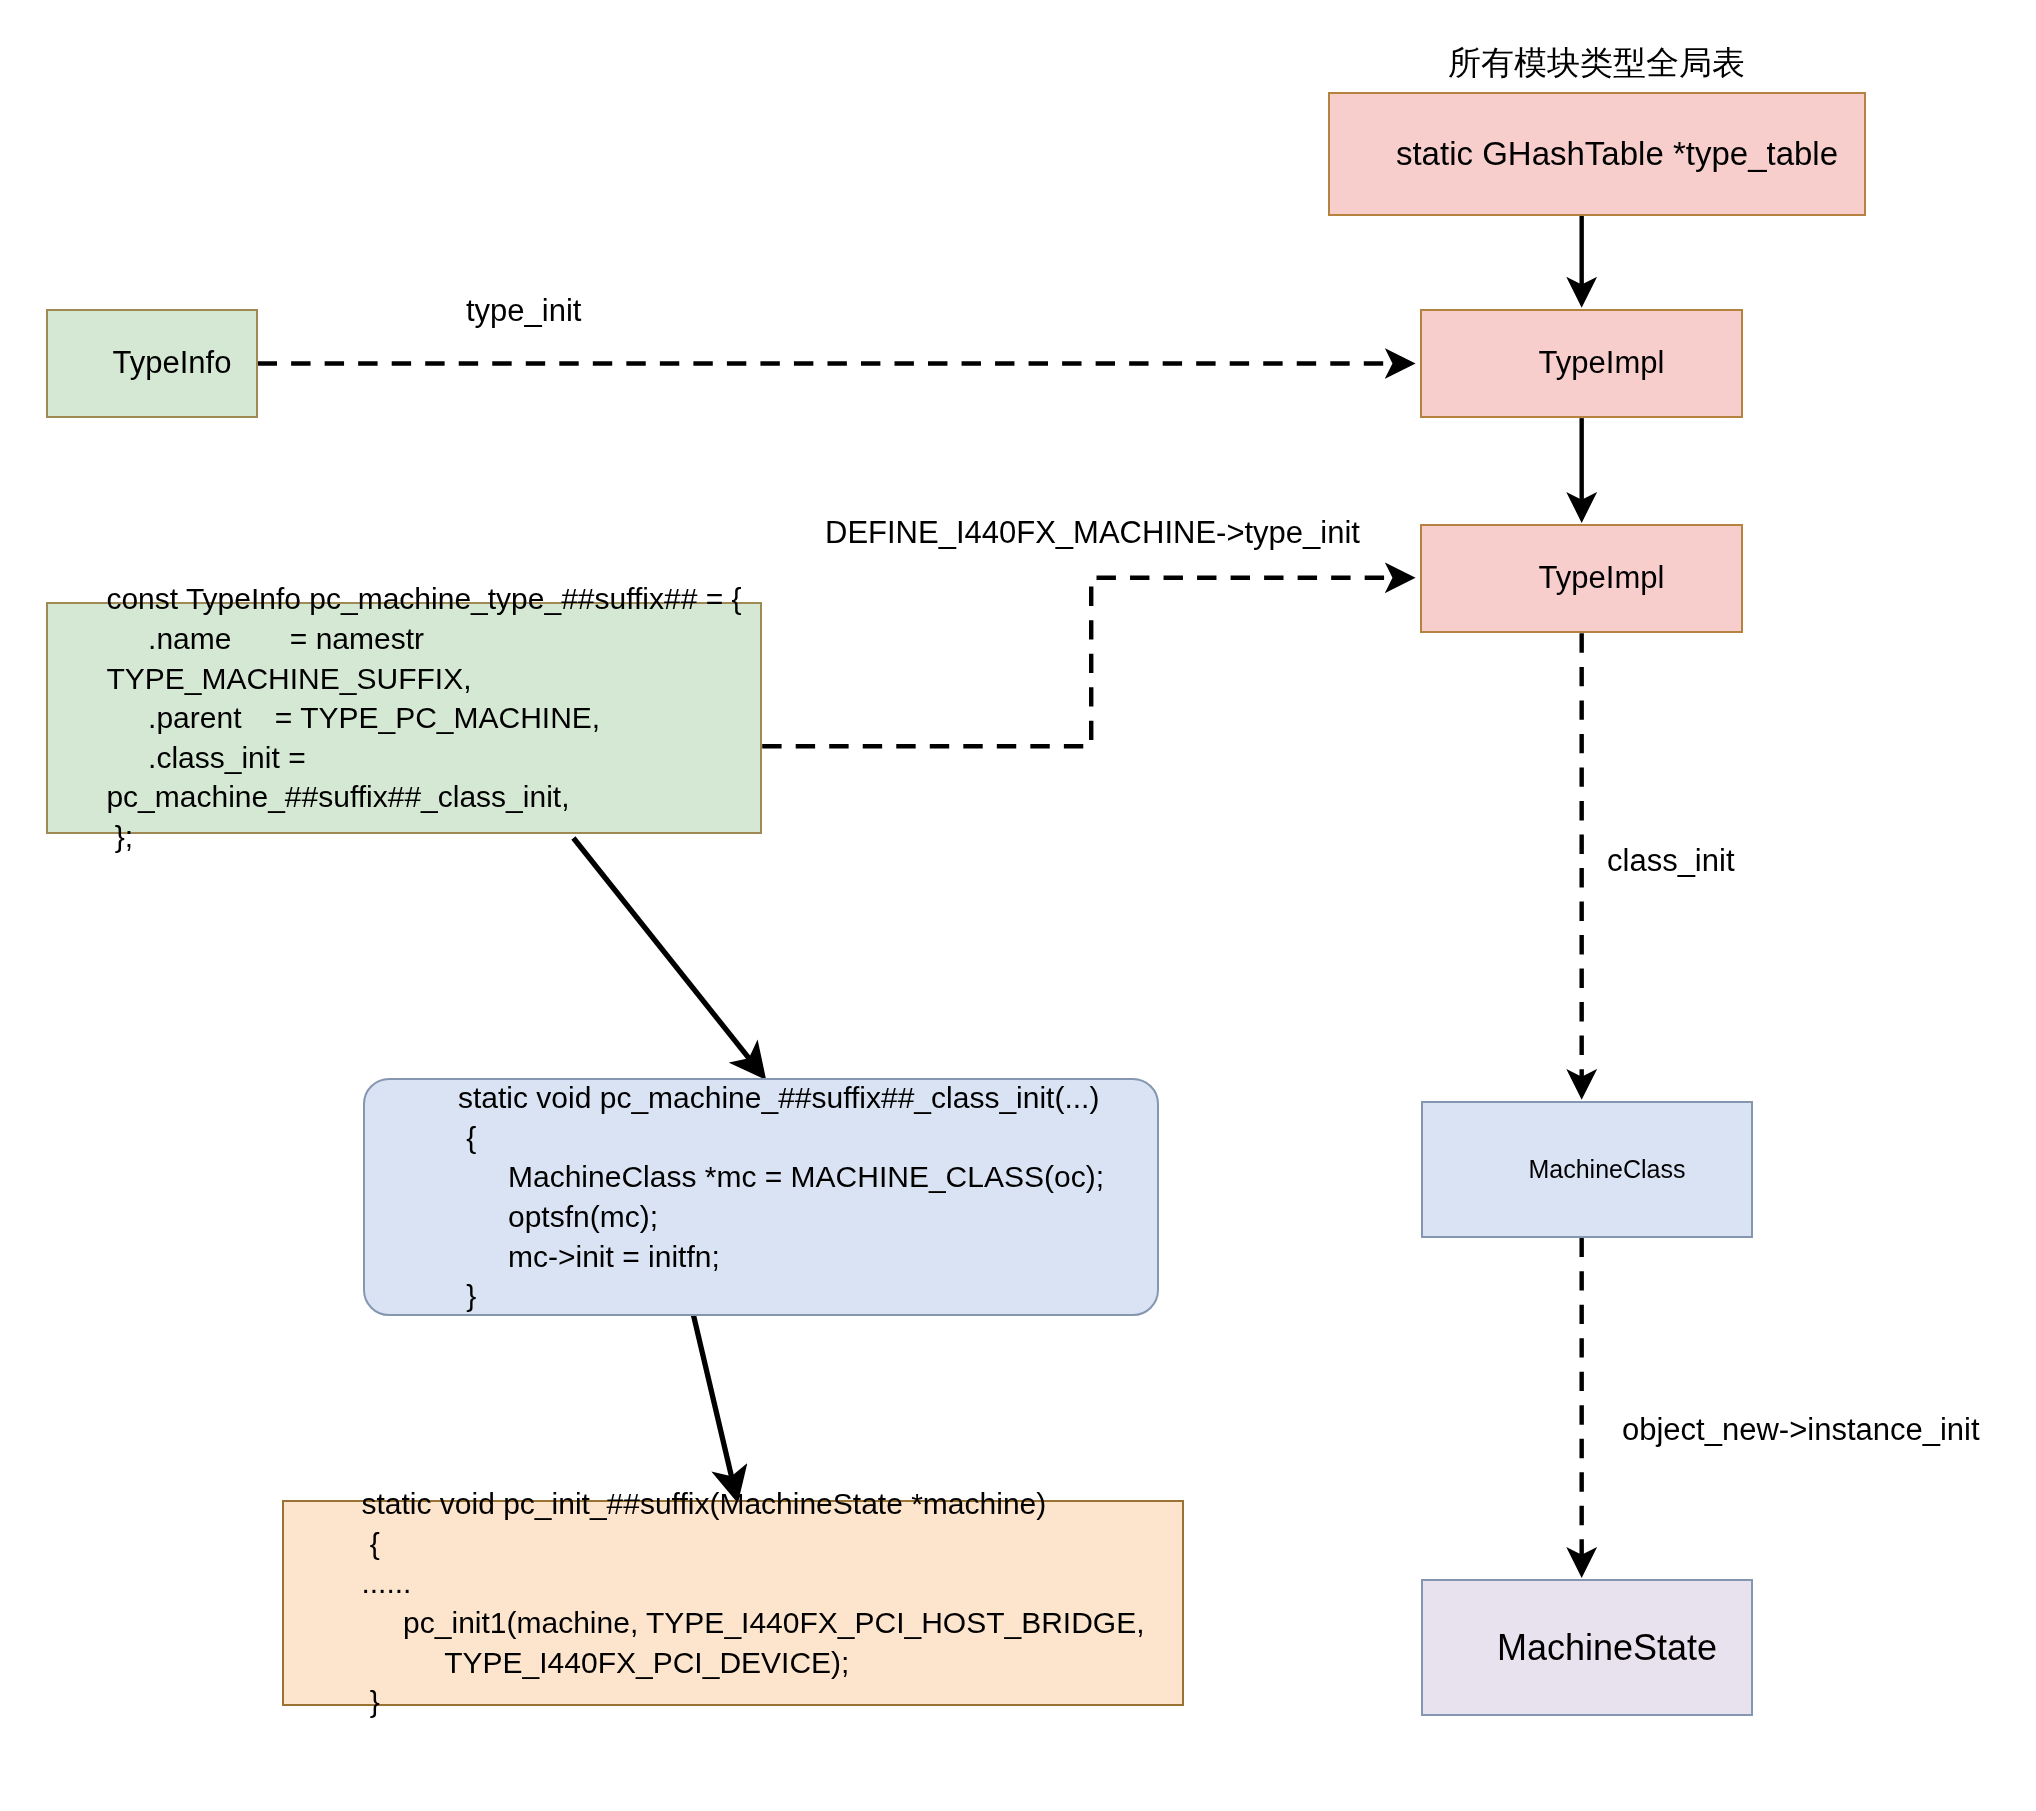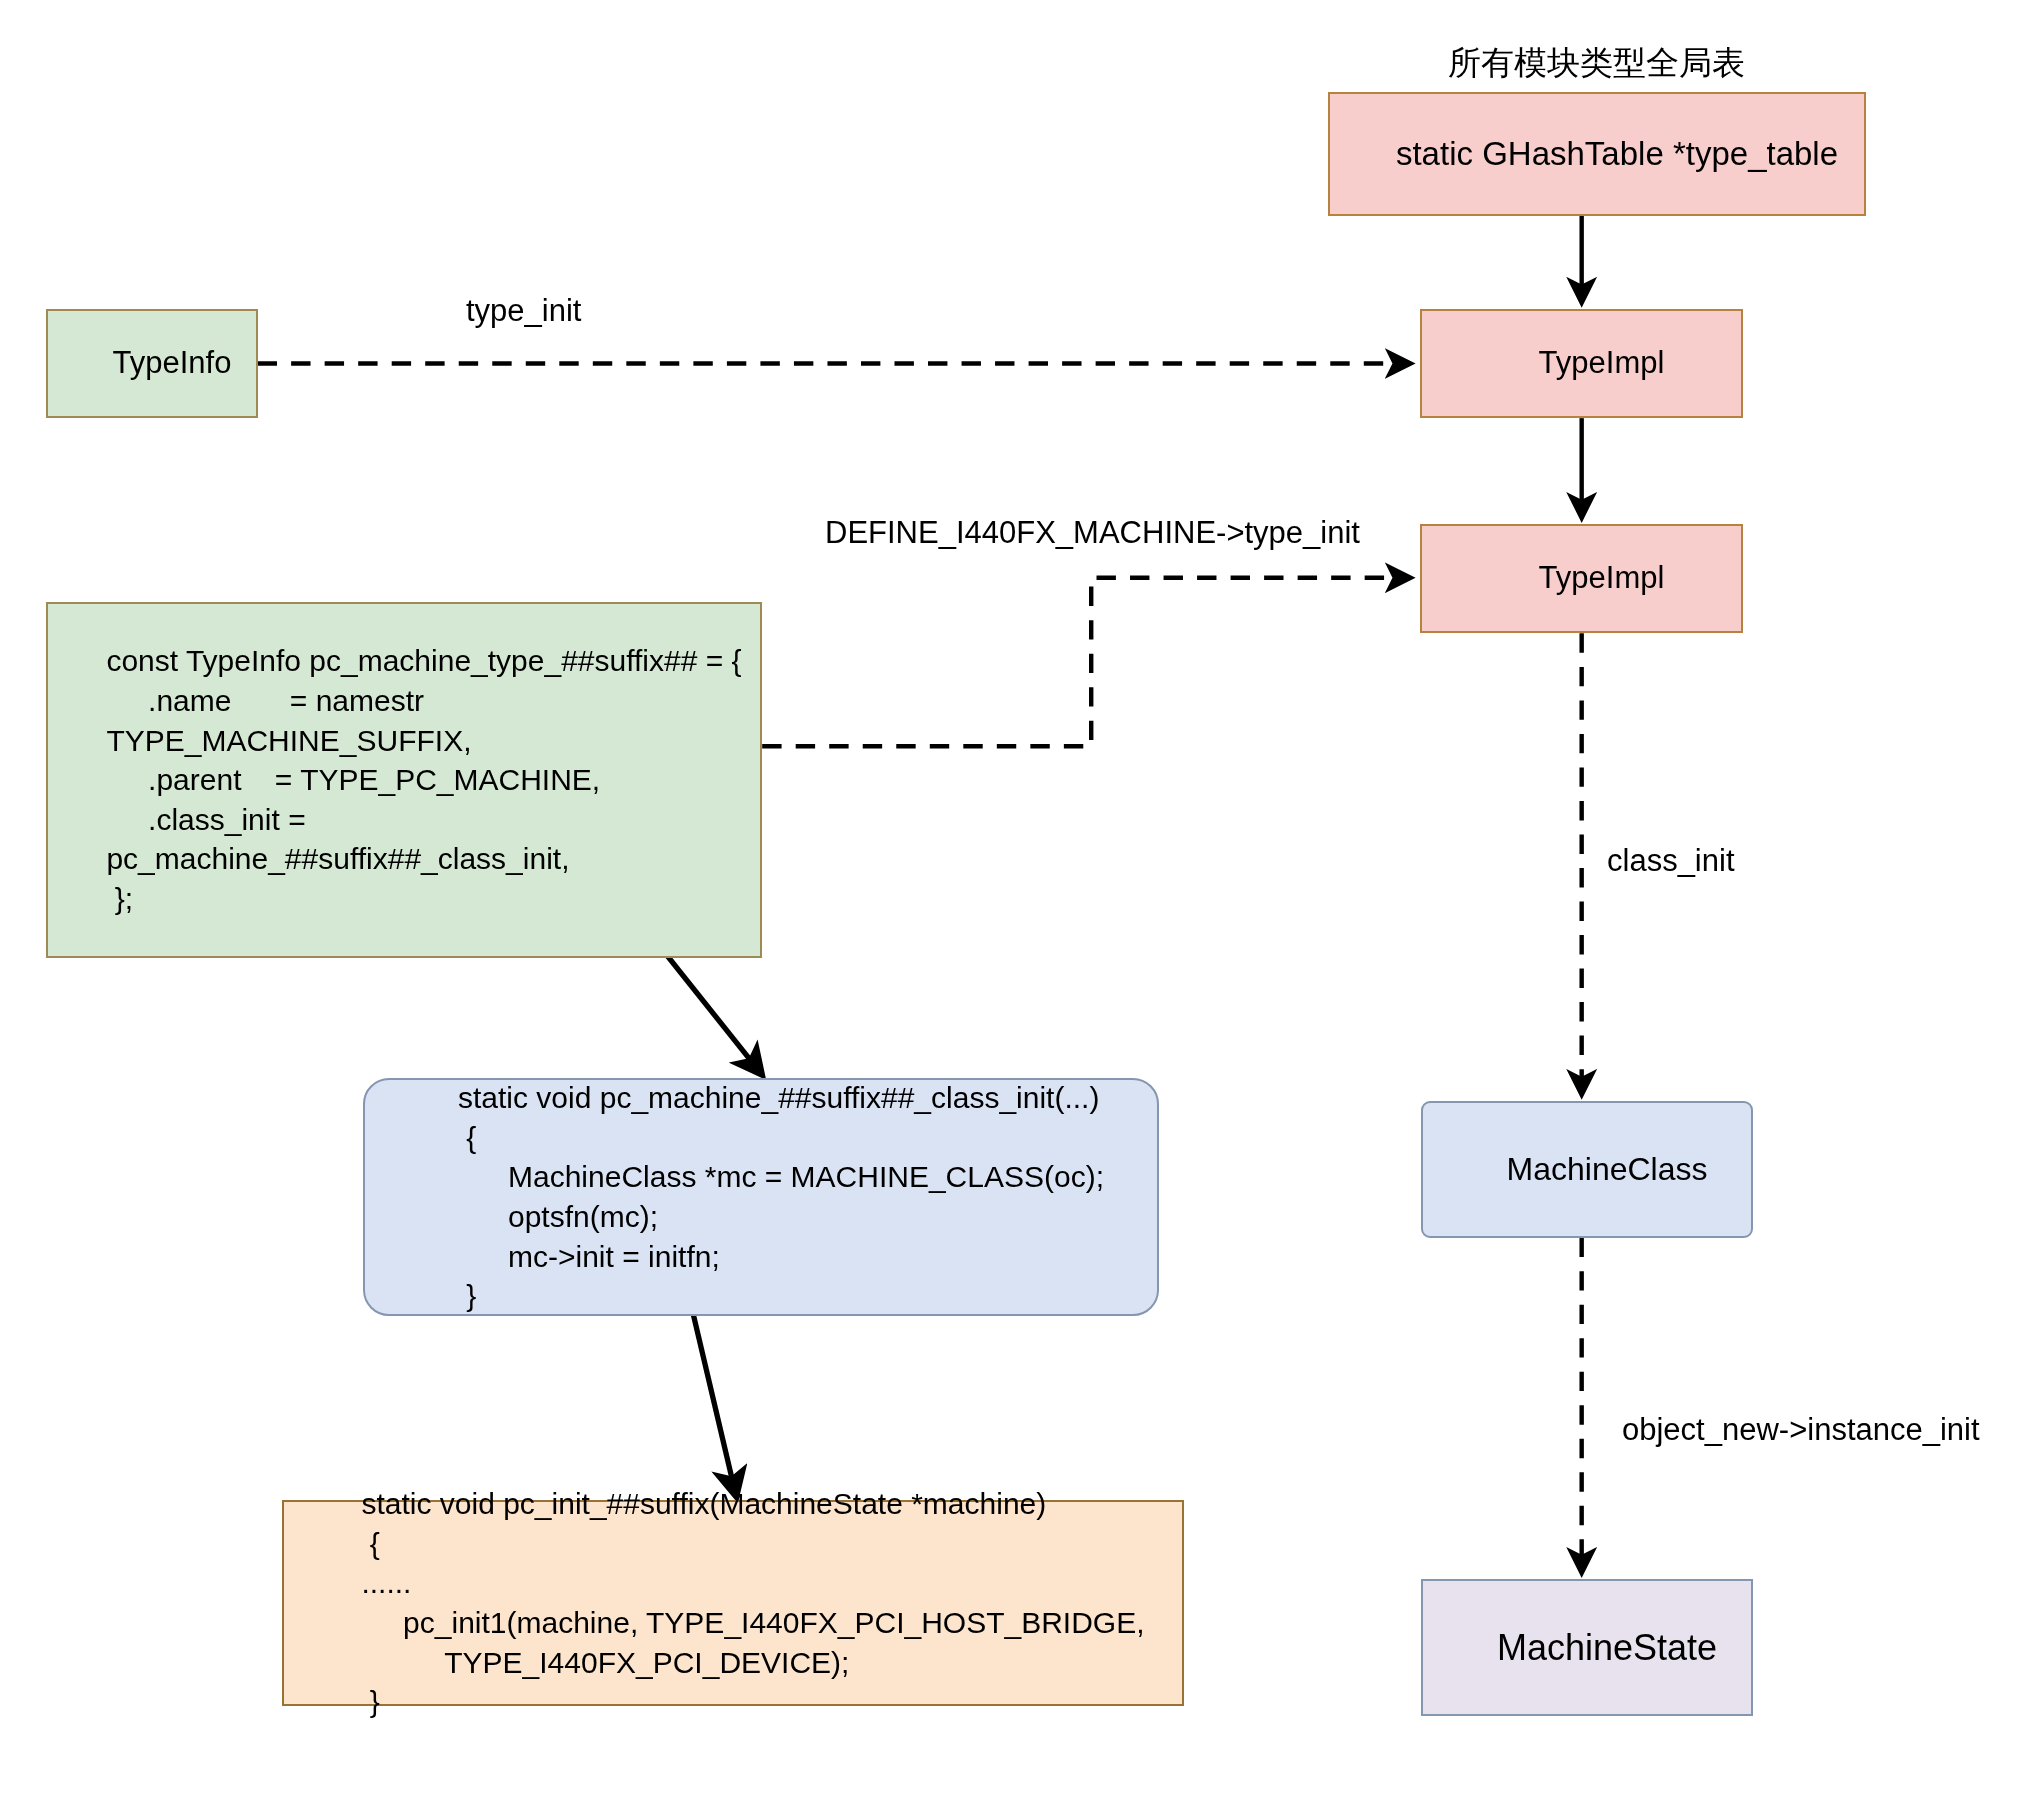--- a/index.html
+++ b/index.html
@@ -93,39 +93,38 @@
     width: 323px; height: 109px;
     font-size: 31px;
   }
   #node-typeimpl-2 {
     left: 1420px; top: 524px;
     width: 323px; height: 109px;
     font-size: 31px;
   }
   #node-typeinfo-code {
     left: 46px; top: 602px;
-    width: 716px; height: 356px;
+    width: 716px; height: 232px;
     font-size: 30px;
   }
   #node-classinit-code {
     left: 363px; top: 1078px;
     width: 796px; height: 238px;
     font-size: 30px;
     border-radius: 26px;
   }
   #node-pcinit-code {
     left: 282px; top: 1500px;
     width: 902px; height: 206px;
     font-size: 30px;
   }
   #node-machineclass {
     left: 1421px; top: 1101px;
     width: 332px; height: 137px;
-    font-size: 32px;
-    border-radius: 9px;
+    font-size: 25px;
   }
   #node-machinestate {
     left: 1421px; top: 1579px;
     width: 332px; height: 137px;
     font-size: 36px;
   }
 
   #label-type-init { left: 438px; top: 293px; font-size: 31px; margin-left: 28px; }
   #label-define-machine { left: 825px; top: 515px; font-size: 31px; }
   #label-class-init { left: 1607px; top: 843px; font-size: 31px; }

